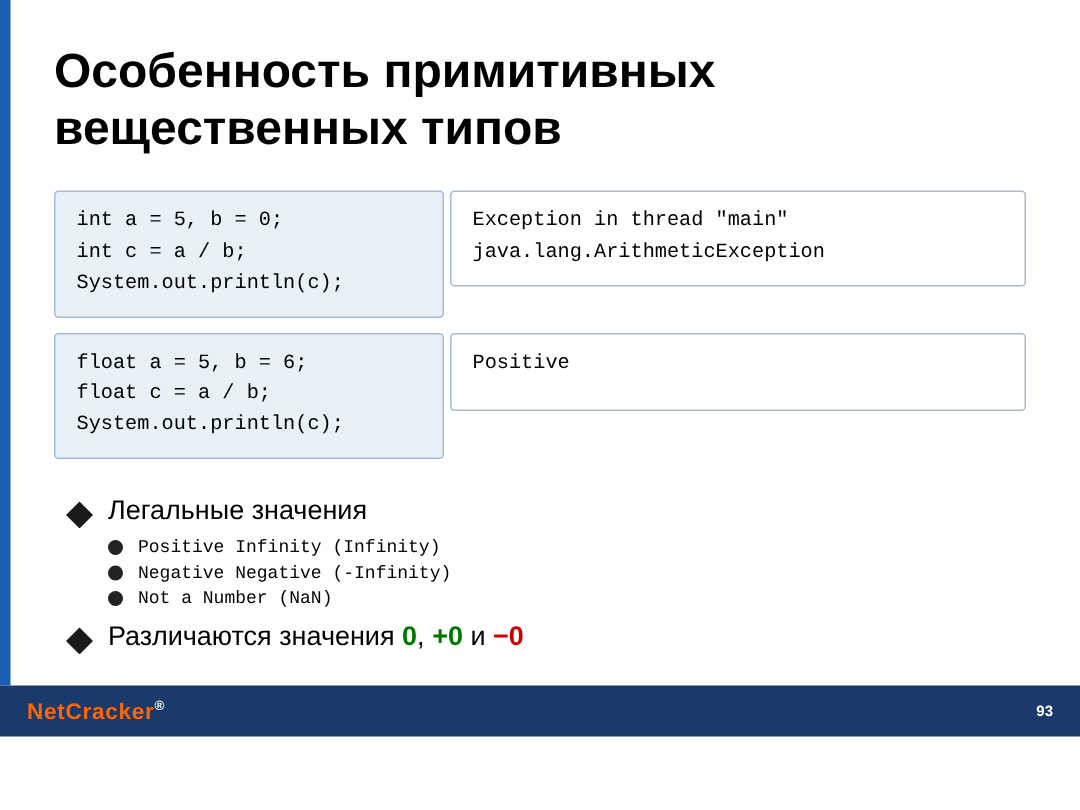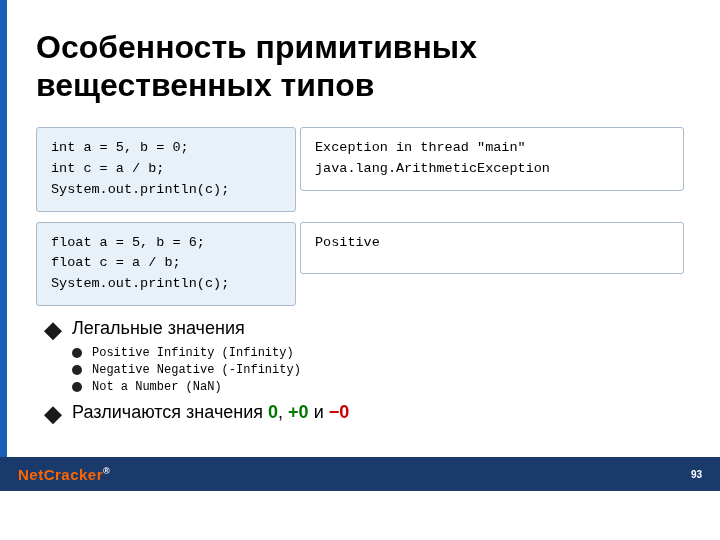--- a/index.html
+++ b/index.html
@@ -62,21 +62,21 @@
 
     .code-block-row .code-area {
       flex: 0 0 260px;
     }
 
     .code-block-row .output-area {
       flex: 1;
     }
 
     .bullet-section {
-      margin-top: 12px;
+      margin-top: 24px;
       padding-left: 8px;
     }
 
     .bullet-main {
       display: flex;
       align-items: flex-start;
       font-size: 18px;
       color: #000;
       margin-bottom: 6px;
     }

